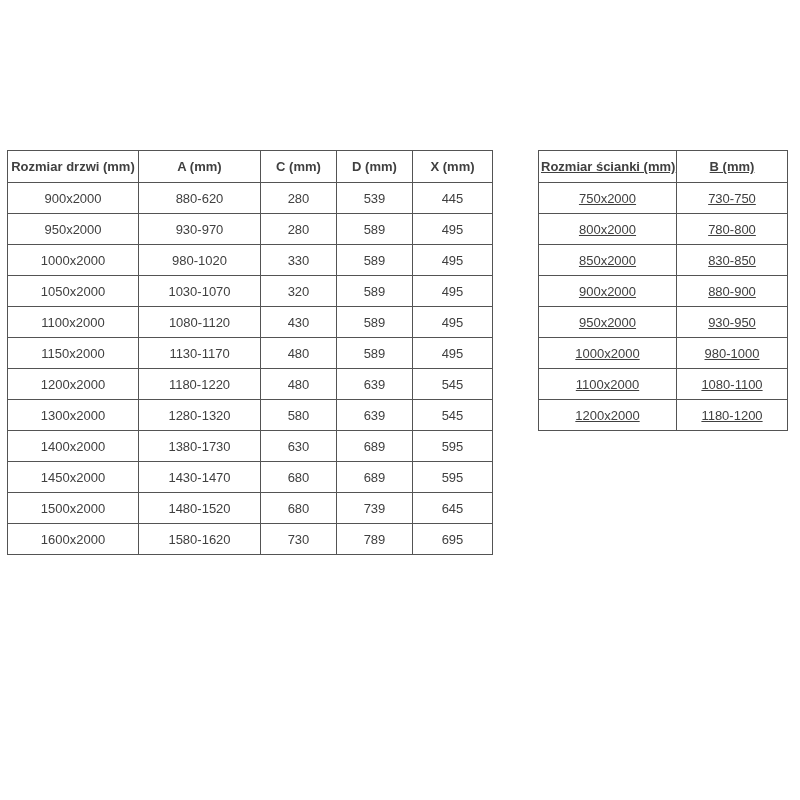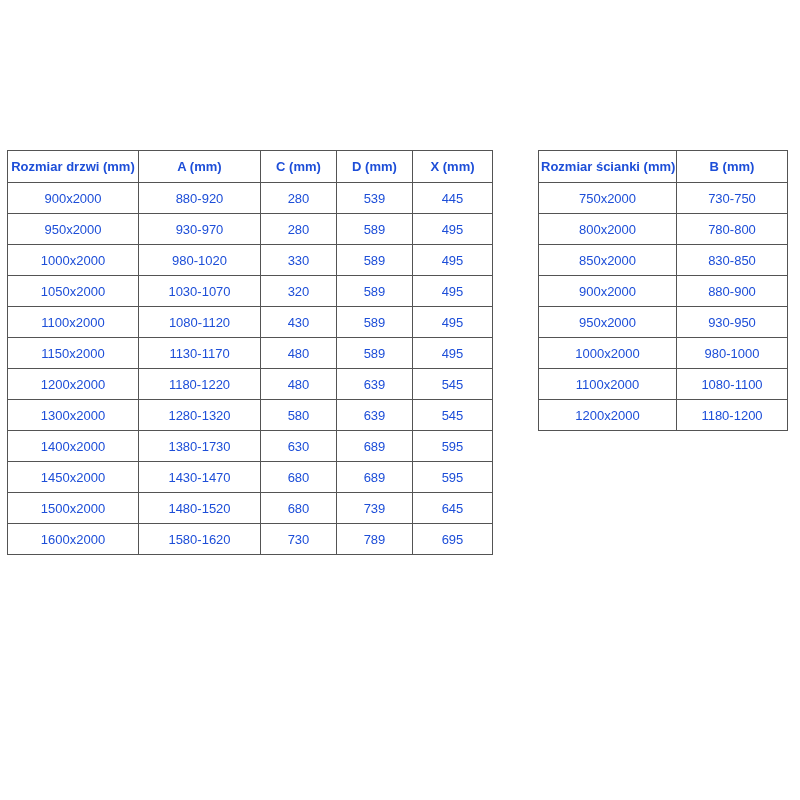--- a/index.html
+++ b/index.html
@@ -14,21 +14,21 @@
     position: relative;
     width: 800px;
     height: 800px;
     background: #ffffff;
     overflow: hidden;
   }
   table.spec {
     position: absolute;
     border-collapse: collapse;
     table-layout: fixed;
-    color: #1d4ed8;
+    color: #404040;
     background: #ffffff;
   }
   table.spec th, table.spec td {
     border: 1px solid #545454;
     text-align: center;
     vertical-align: middle;
     font-size: 13px;
     padding: 0 2px;
     overflow: hidden;
     white-space: nowrap;
@@ -43,20 +43,21 @@
   }
   #doors-table {
     left: 7px;
     top: 150px;
     width: 485px;
   }
   #walls-table {
     left: 538px;
     top: 150px;
     width: 249px;
+    text-decoration: underline;
   }
   #doors-table col:nth-child(1) { width: 131px; }
   #doors-table col:nth-child(2) { width: 122px; }
   #doors-table col:nth-child(3) { width: 76px; }
   #doors-table col:nth-child(4) { width: 76px; }
   #doors-table col:nth-child(5) { width: 80px; }
   #walls-table col:nth-child(1) { width: 138px; }
   #walls-table col:nth-child(2) { width: 111px; }
 </style>
 </head>
@@ -77,21 +78,21 @@
           <th>Rozmiar drzwi (mm)</th>
           <th>A (mm)</th>
           <th>C (mm)</th>
           <th>D (mm)</th>
           <th>X (mm)</th>
         </tr>
     </thead>
     <tbody>
         <tr>
           <td>900x2000</td>
-          <td>880-920</td>
+          <td>880-620</td>
           <td>280</td>
           <td>539</td>
           <td>445</td>
         </tr>
         <tr>
           <td>950x2000</td>
           <td>930-970</td>
           <td>280</td>
           <td>589</td>
           <td>495</td>

